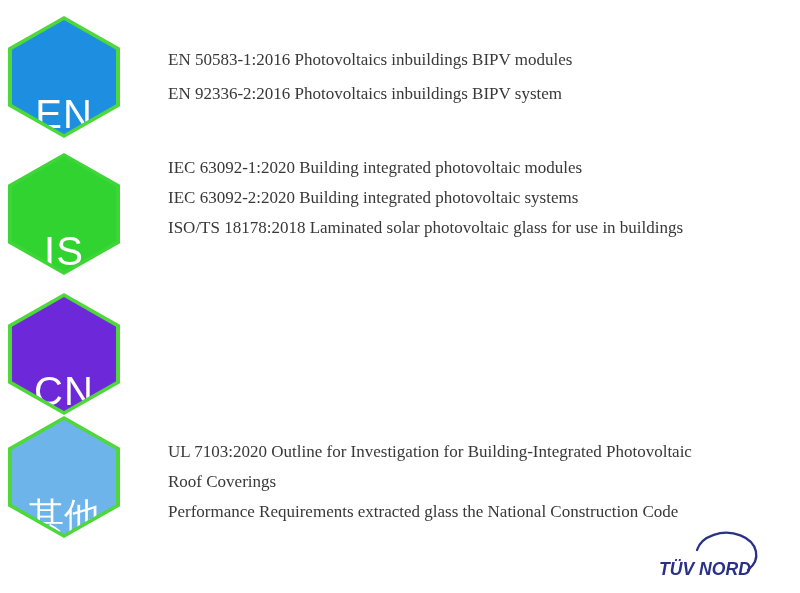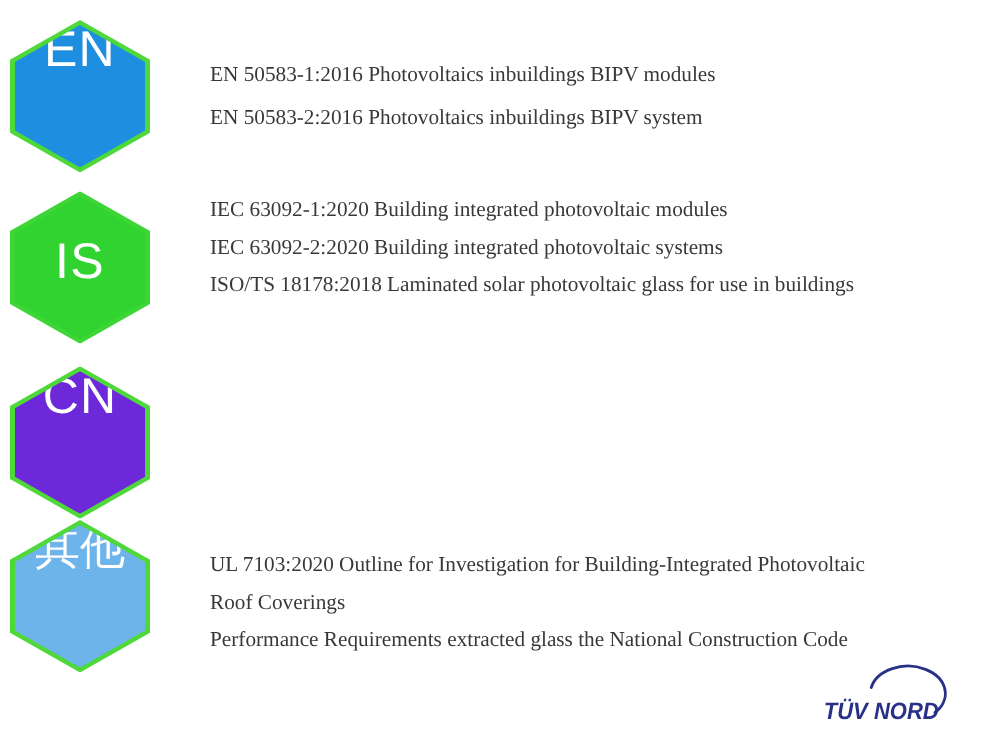--- a/index.html
+++ b/index.html
@@ -11,21 +11,21 @@
     font-family:"Liberation Sans",sans-serif;
   }
   
   .badge{position:absolute;left:8px;width:112px;height:122px;}
   .hex-outer,.hex-inner{
     clip-path:polygon(50% 0%,100% 26%,100% 74%,50% 100%,0% 74%,0% 26%);
   }
   .hex-outer{position:absolute;inset:0;}
   .hex-inner{
     position:absolute;left:4px;top:4px;width:104px;height:114px;
-    display:flex;align-items:flex-start;justify-content:center;
+    display:flex;align-items:flex-end;justify-content:center;
   }
   .badge-label{
     color:#ffffff;font-size:40px;line-height:1;letter-spacing:1px;
   }
   .badge-label.cjk{font-size:36px;letter-spacing:0;}
   
   .lines{
     position:absolute;left:168px;
     color:#383838;font-size:17px;white-space:nowrap;font-family:Liberation Serif, serif;
   }
@@ -41,21 +41,21 @@
   <div class="badge" style="top:16px;">
     <div class="hex-outer" style="background: rgb(78, 216, 58);">
       <div class="hex-inner" style="background: rgb(30, 142, 224);">
         <span class="badge-label" style="color: rgb(255, 255, 255);">EN</span>
       </div>
     </div>
   </div>
 
   <div class="lines" style="top:43px;line-height:34px;">
     <div class="line">EN 50583-1:2016 Photovoltaics inbuildings BIPV modules</div>
-    <div class="line">EN 50583-2:2016 Photovoltaics inbuildings BIPV system</div>
+    <div class="line">EN 92336-2:2016 Photovoltaics inbuildings BIPV system</div>
   </div>
 
   <div class="badge" style="top:153px;">
     <div class="hex-outer" style="background: rgb(62, 214, 55);">
       <div class="hex-inner" style="background: rgb(48, 211, 48);">
         <span class="badge-label" style="color: rgb(255, 255, 255); margin-top: 32px;">IS</span>
       </div>
     </div>
   </div>
 

